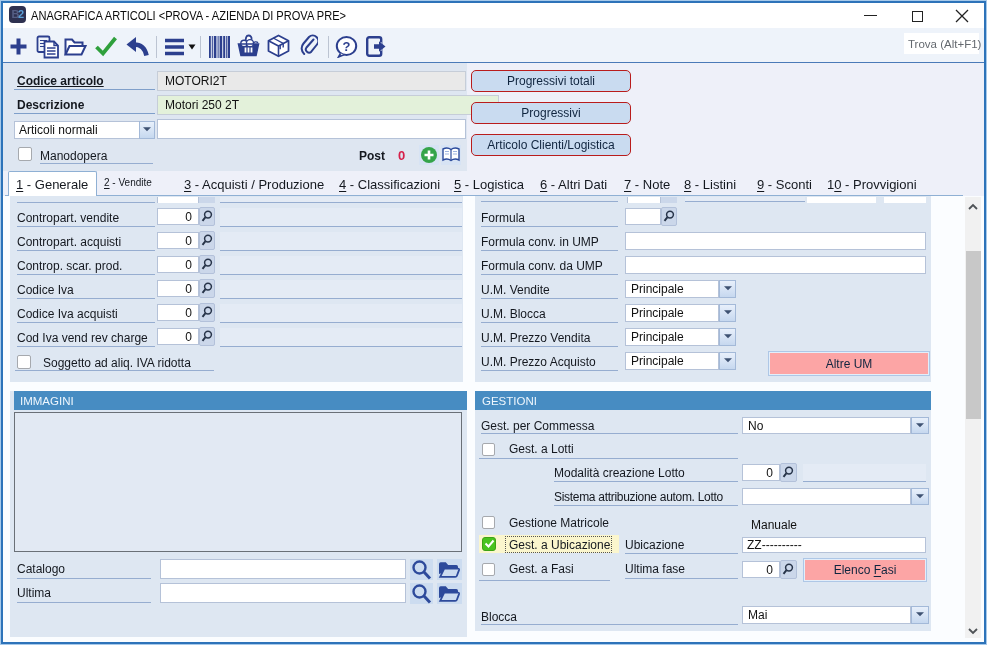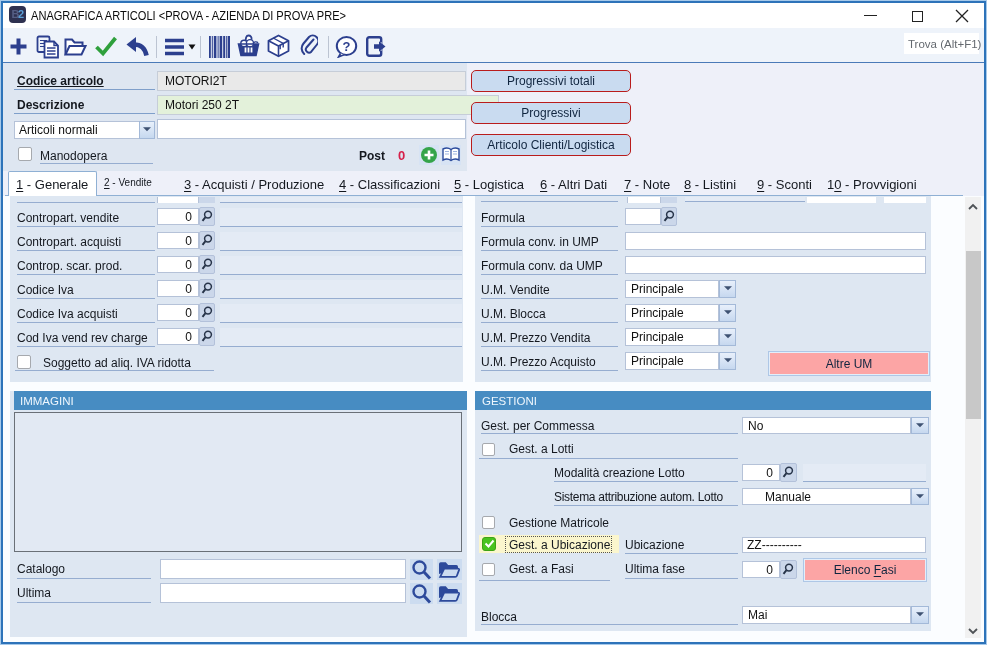--- a/index.html
+++ b/index.html
@@ -364,21 +364,21 @@
     </div>
 <div class="mag" style="left:780px;top:463px;width:17px;height:19px;"></div>
 <svg class="abs" style="left:782px;top:466px;" width="12" height="13" viewBox="0 0 12 13">
       <circle cx="7" cy="4.6" r="3.4" fill="none" stroke="#273449" stroke-width="1.5"></circle>
       <path d="M4.5,7.2 L1.5,10.8" stroke="#273449" stroke-width="2"></path>
     </svg>
 <div class="ul" style="left:803px;top:481px;width:123px;"></div>
 <div class="lbl" style="left:554px;top:490px;letter-spacing:-0.3px;">Sistema attribuzione autom. Lotto</div>
 <div class="ul" style="left:554px;top:505px;width:184px;"></div>
 <div class="inp" style="left:742px;top:488px;width:169px;height:17px;">
-      <span style="left:22px;">Manuale</span>
+      <span style="left:8px;margin-top:28px;">Manuale</span>
     </div>
 <div class="ddb" style="left:911px;top:488px;width:18px;height:17px;"></div>
 <div class="cb" style="left:482px;top:516px;"></div>
 <div class="lbl" style="left:509px;top:516px;">Gestione Matricole</div>
 <div class="abs" style="left:479px;top:535px;width:140px;height:18px;background:#fbf6cd;"></div>
 <div class="abs" style="left:482px;top:537px;width:14px;height:14px;background:#49c31f;border:1px solid #3da214;border-radius:3px;box-sizing:border-box;"></div>
 <svg class="abs" style="left:483.5px;top:539px;" width="11" height="10">
       <path d="M1.5,4.5 L4.5,7.5 L9.5,1.5" stroke="#fff" stroke-width="2" fill="none"></path>
     </svg>
 <div class="abs" style="left:505px;top:536px;width:107px;height:17px;border:1px dotted #555;box-sizing:border-box;"></div>

